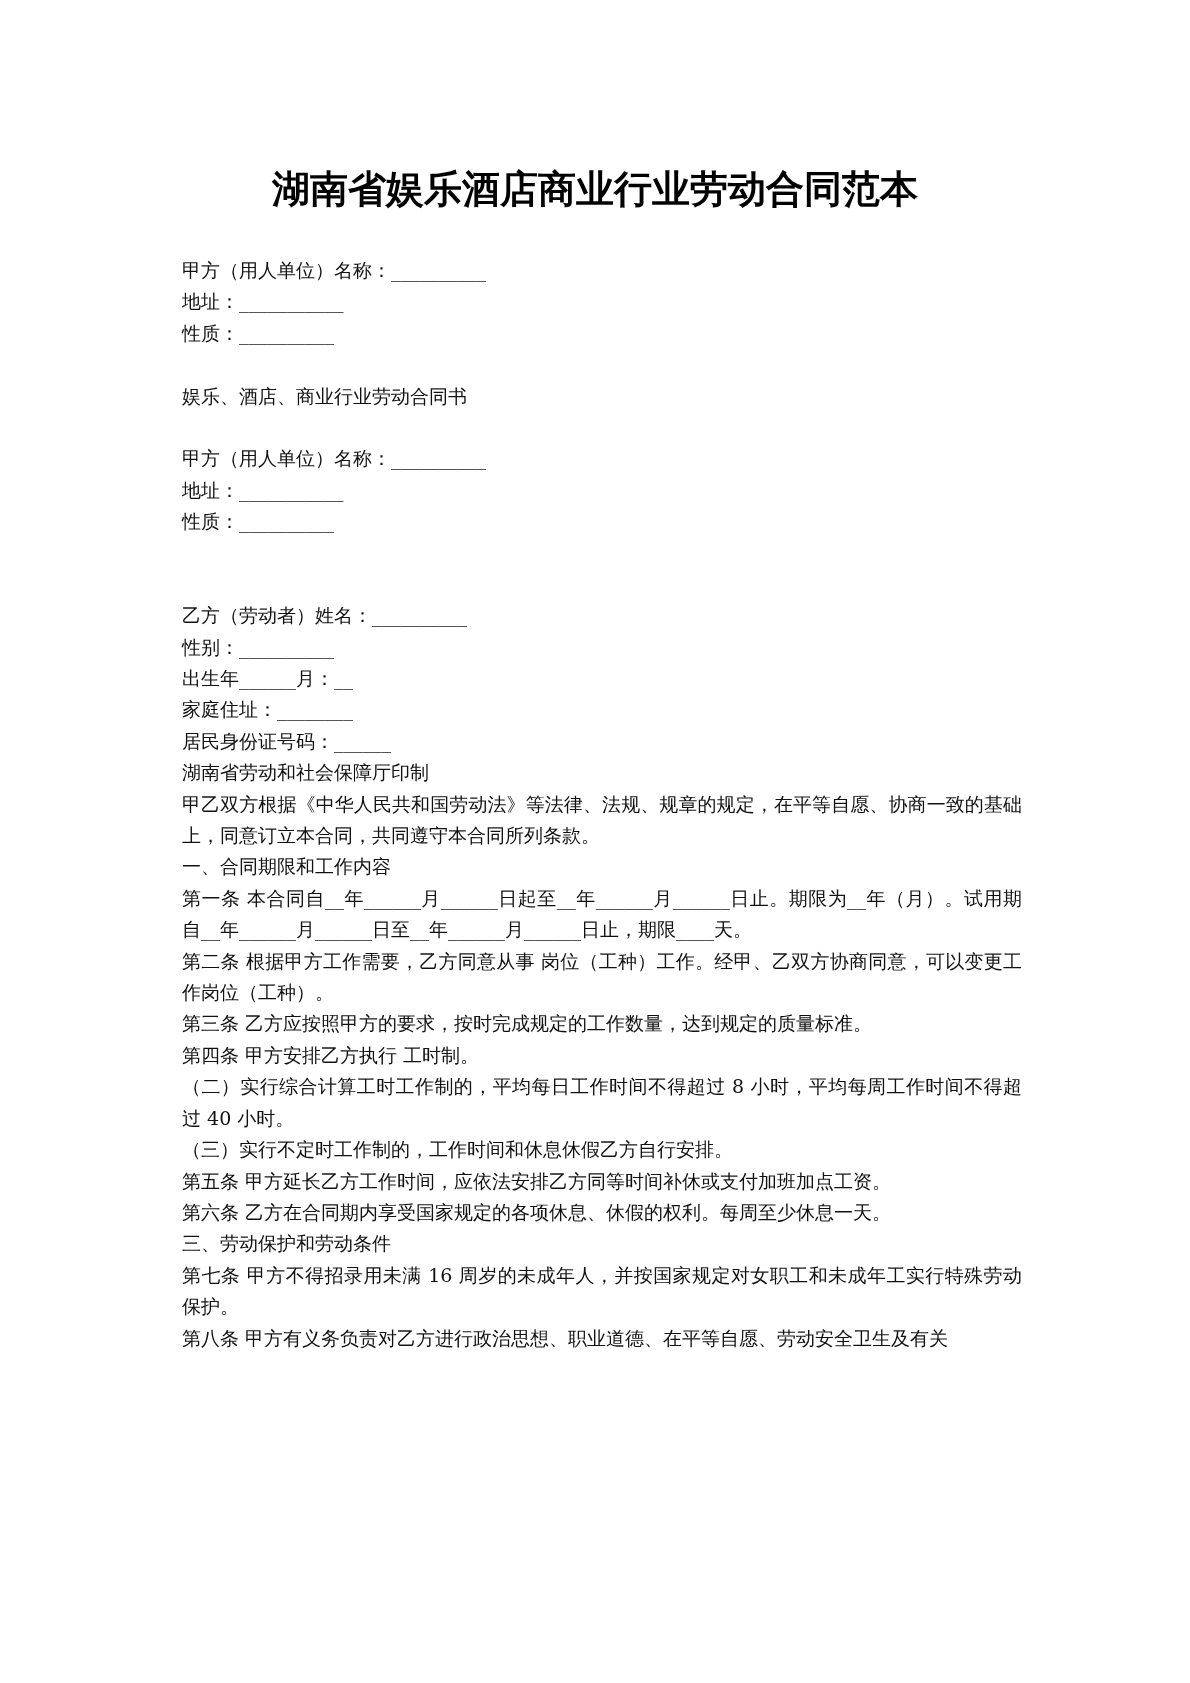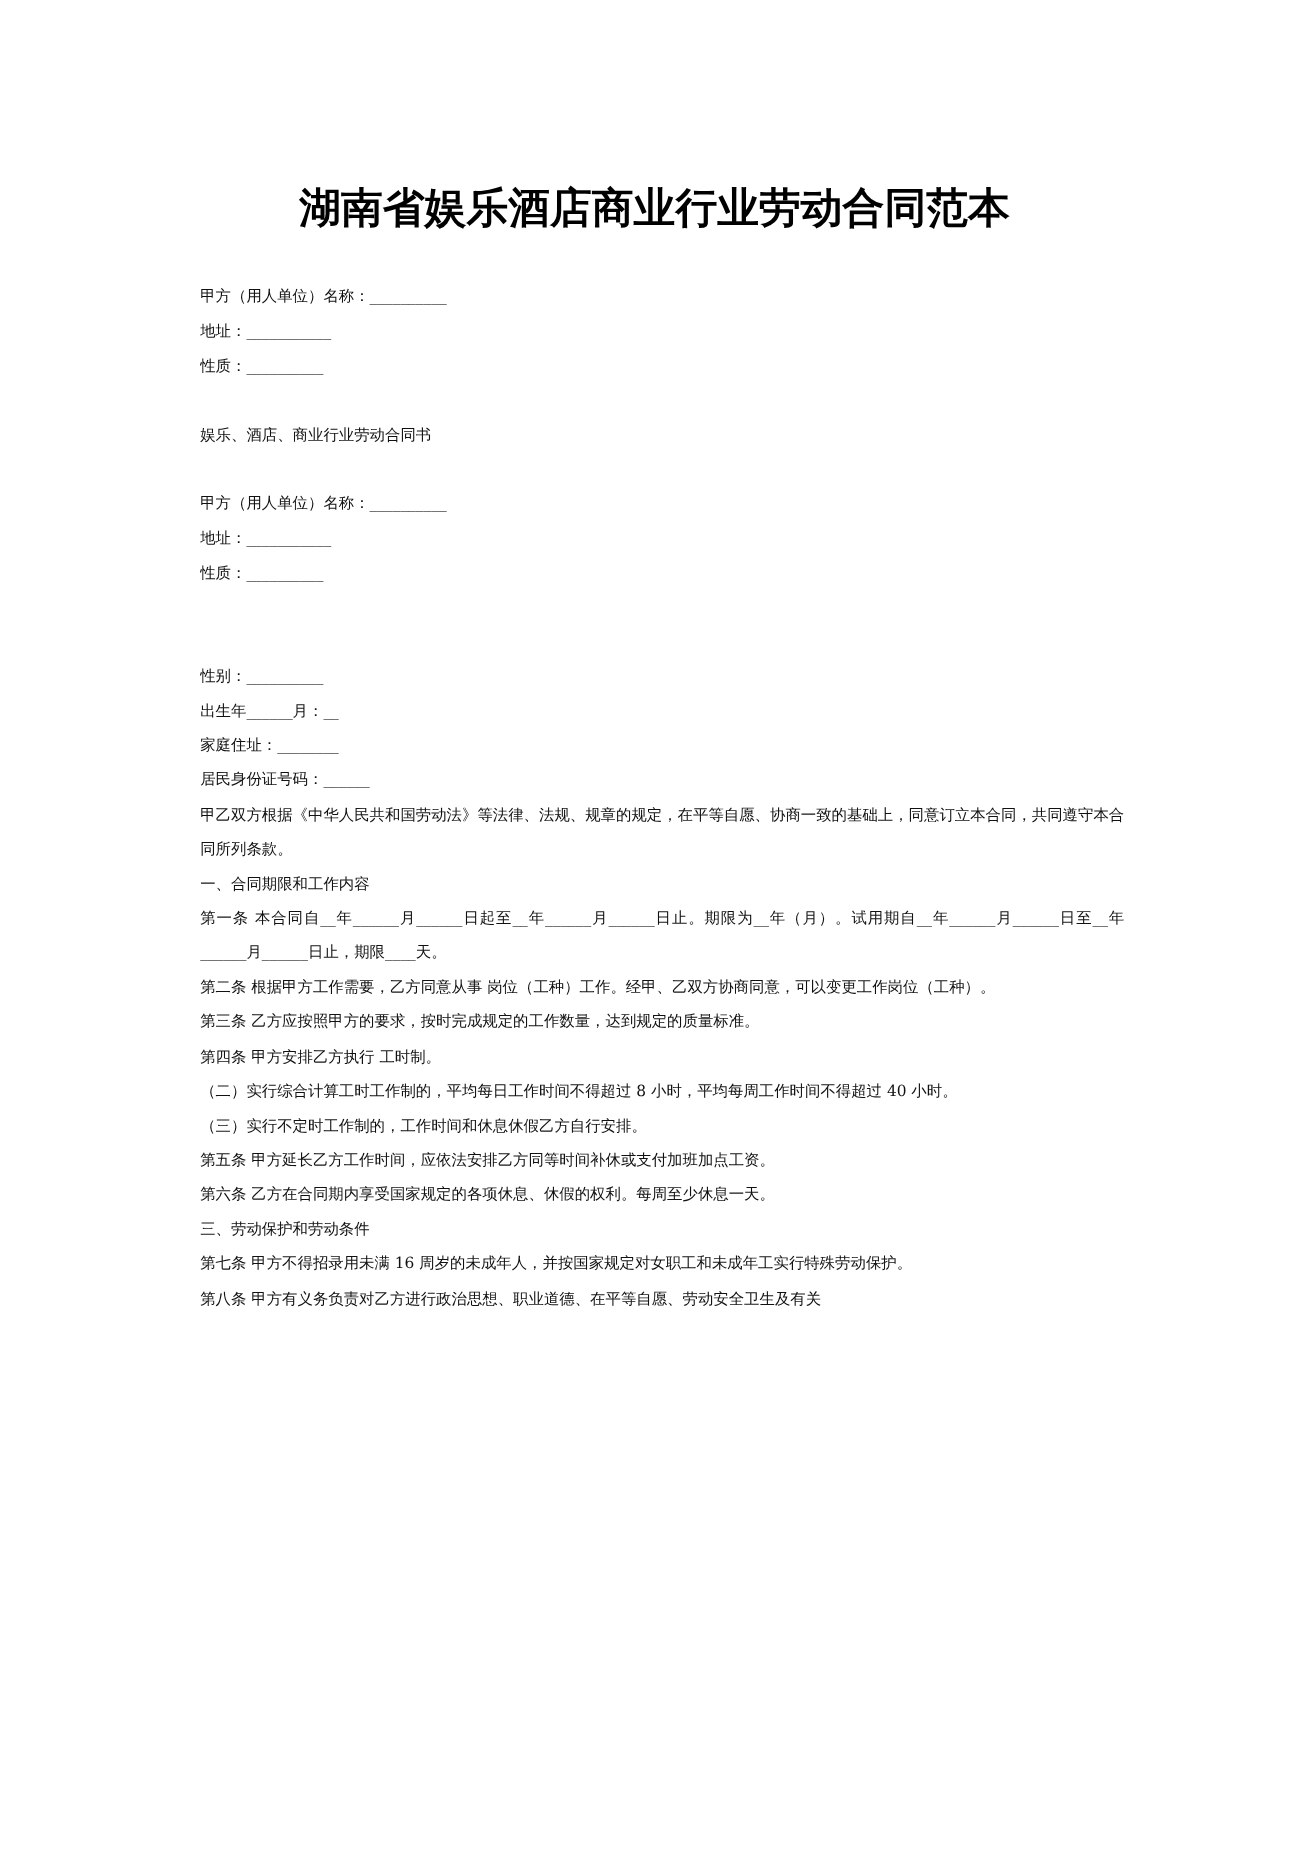--- a/index.html
+++ b/index.html
@@ -34,21 +34,21 @@
       font-size: 38px;
       line-height: 50px;
       letter-spacing: 0px;
       color: #000000;
     }
     .body {
       position: absolute;
       left: 182px;
       top: 255px;
       width: 840px;
-      font-size: 14px;
+      font-size: 19px;
       line-height: 31.4px;
     }
     .line {
       white-space: pre;
       height: 31.4px;
     }
     .wrap {
       white-space: normal;
       height: auto;
       text-align: justify;
@@ -72,24 +72,26 @@
     <div class="gap"></div>
     <div class="line">娱乐、酒店、商业行业劳动合同书</div>
     <div class="gap"></div>
 
     <div class="line">甲方（用人单位）名称：__________</div>
     <div class="line">地址：___________</div>
     <div class="line">性质：__________</div>
     <div class="gap"></div>
     <div class="gap"></div>
 
+    <div class="line">乙方（劳动者）姓名：__________</div>
     <div class="line">性别：__________</div>
     <div class="line">出生年______月：__</div>
     <div class="line">家庭住址：________</div>
     <div class="line">居民身份证号码：______</div>
+    <div class="line">湖南省劳动和社会保障厅印制</div>
 
     <div class="wrap">甲乙双方根据《中华人民共和国劳动法》等法律、法规、规章的规定，在平等自愿、协商一致的基础上，同意订立本合同，共同遵守本合同所列条款。</div>
 
     <div class="line">一、合同期限和工作内容</div>
     <div class="wrap">第一条 本合同自__年______月______日起至__年______月______日止。期限为__年（月）。试用期自__年______月______日至__年______月______日止，期限____天。</div>
     <div class="wrap">第二条 根据甲方工作需要，乙方同意从事 岗位（工种）工作。经甲、乙双方协商同意，可以变更工作岗位（工种）。</div>
     <div class="wrap">第三条 乙方应按照甲方的要求，按时完成规定的工作数量，达到规定的质量标准。</div>
 
     <div class="wrap">第四条 甲方安排乙方执行 工时制。</div>
     <div class="wrap">（二）实行综合计算工时工作制的，平均每日工作时间不得超过 8 小时，平均每周工作时间不得超过 40 小时。</div>

